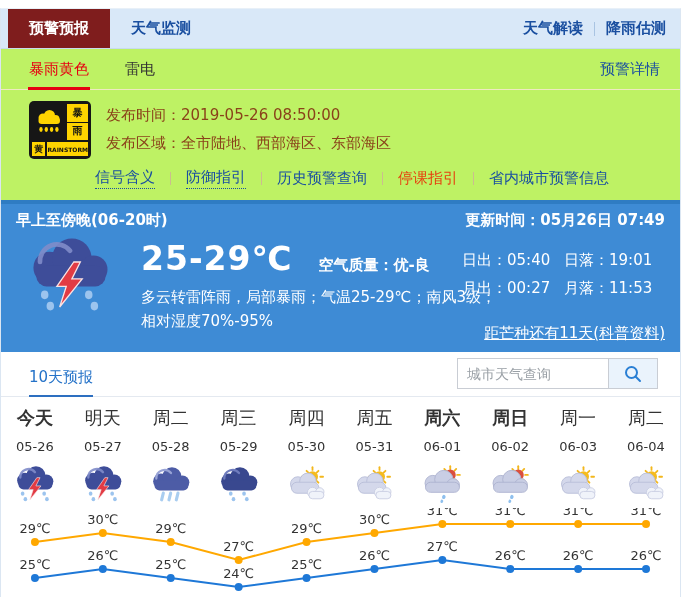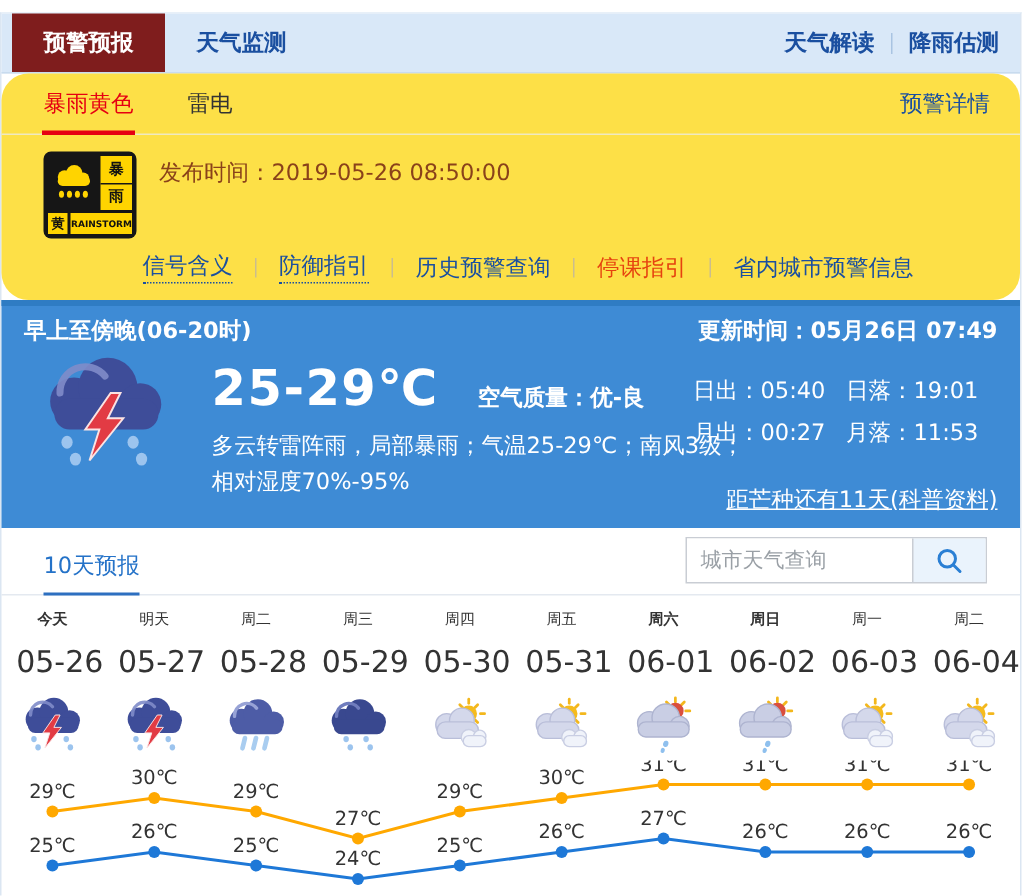--- a/index.html
+++ b/index.html
@@ -20,21 +20,21 @@
   }
   .nav-tab {
     padding: 0 21px; display: flex; align-items: center;
     font-weight: bold; color: #1a4fa0; cursor: pointer;
   }
   .nav-tab.active { background: #7f1d1d; color: #fff; }
   .nav-right { margin-left: auto; display: flex; align-items: center; padding-right: 14px; }
   .nav-link { font-weight: bold; color: #1a4fa0; cursor: pointer; text-decoration: none; }
   .nav-sep { width: 1px; height: 14px; background: #a9c4e2; margin: 0 11px; }
   
-  .warn-section { background: #fde047; border-radius: 18px; }
+  .warn-section { background: #bef264; }
   .warn-tabs {
     display: flex; align-items: center; height: 41px;
     padding: 0 20px 0 28px; border-bottom: 1px solid #efe9c2;
   }
   .warn-tab { height: 100%; display: flex; align-items: center; margin-right: 36px; position: relative; cursor: pointer; }
   .warn-tab.active { color: #e60012; }
   .warn-tab.active::after { content:""; position:absolute; left:-1px; right:-1px; bottom:-1px; height:3px; background:#e60012; }
   .warn-detail { margin-left: auto; color: #1a4fa0; cursor: pointer; text-decoration: none; }
   .warn-body { display: flex; padding: 11px 0 0 28px; }
   .badge {
@@ -84,23 +84,23 @@
     position: absolute; right: 22px; top: -6px;
     display: flex; width: 201px; height: 31px;
     border: 1px solid #c9cdd4; background: #fff;
   }
   .search-input { flex: 1; min-width: 0; border: none; outline: none; padding: 0 9px; font-size: 14px; color: #333; font-family: inherit; }
   .search-input::placeholder { color: #9aa0a6; }
   .search-btn { width: 49px; flex: none; background: #eaf3fc; border-left: 1px solid #c9cdd4; display: flex; align-items: center; justify-content: center; cursor: pointer; }
   
   .forecast-grid { display: flex; margin-top: 9px; }
   .fc-col { width: 10%; text-align: center; cursor: pointer; }
-  .fc-name { font-size: 10px; }
+  .fc-name { font-size: 18px; }
   .fc-name.bold { font-weight: bold; }
-  .fc-date { margin-top: 9px; font-size: 20px; text-align: right; }
+  .fc-date { margin-top: 9px; font-size: 13px; }
   .fc-icon { margin-top: 8px; height: 46px; display: flex; align-items: center; justify-content: center; }
   .fc-icon svg { width: 44px; height: 40px; }
   #temp-chart { display: block; width: 100%; height: 94px; }
 </style>
 </head>
 <body>
 
 <div class="page">
 
   <div class="nav">
@@ -142,20 +142,23 @@
           </div>
         </div>
         <div class="badge-row2">
           <div class="badge-level">黄</div>
           <div class="badge-en">RAINSTORM</div>
         </div>
       </div>
       <div class="warn-info">
         <div class="line">
           <span>发布时间：</span><span>2019-05-26 08:50:00</span>
+        </div>
+        <div class="line">
+          <span>发布区域：</span><span>全市陆地、西部海区、东部海区</span>
         </div>
       </div>
     </div>
     <div class="warn-links" id="warning-links">
         <a class="wl-link dotted">信号含义</a>
         <span class="wl-sep"></span>
         <a class="wl-link dotted">防御指引</a>
         <span class="wl-sep"></span>
         <a class="wl-link plain">历史预警查询</a>
         <span class="wl-sep"></span>

